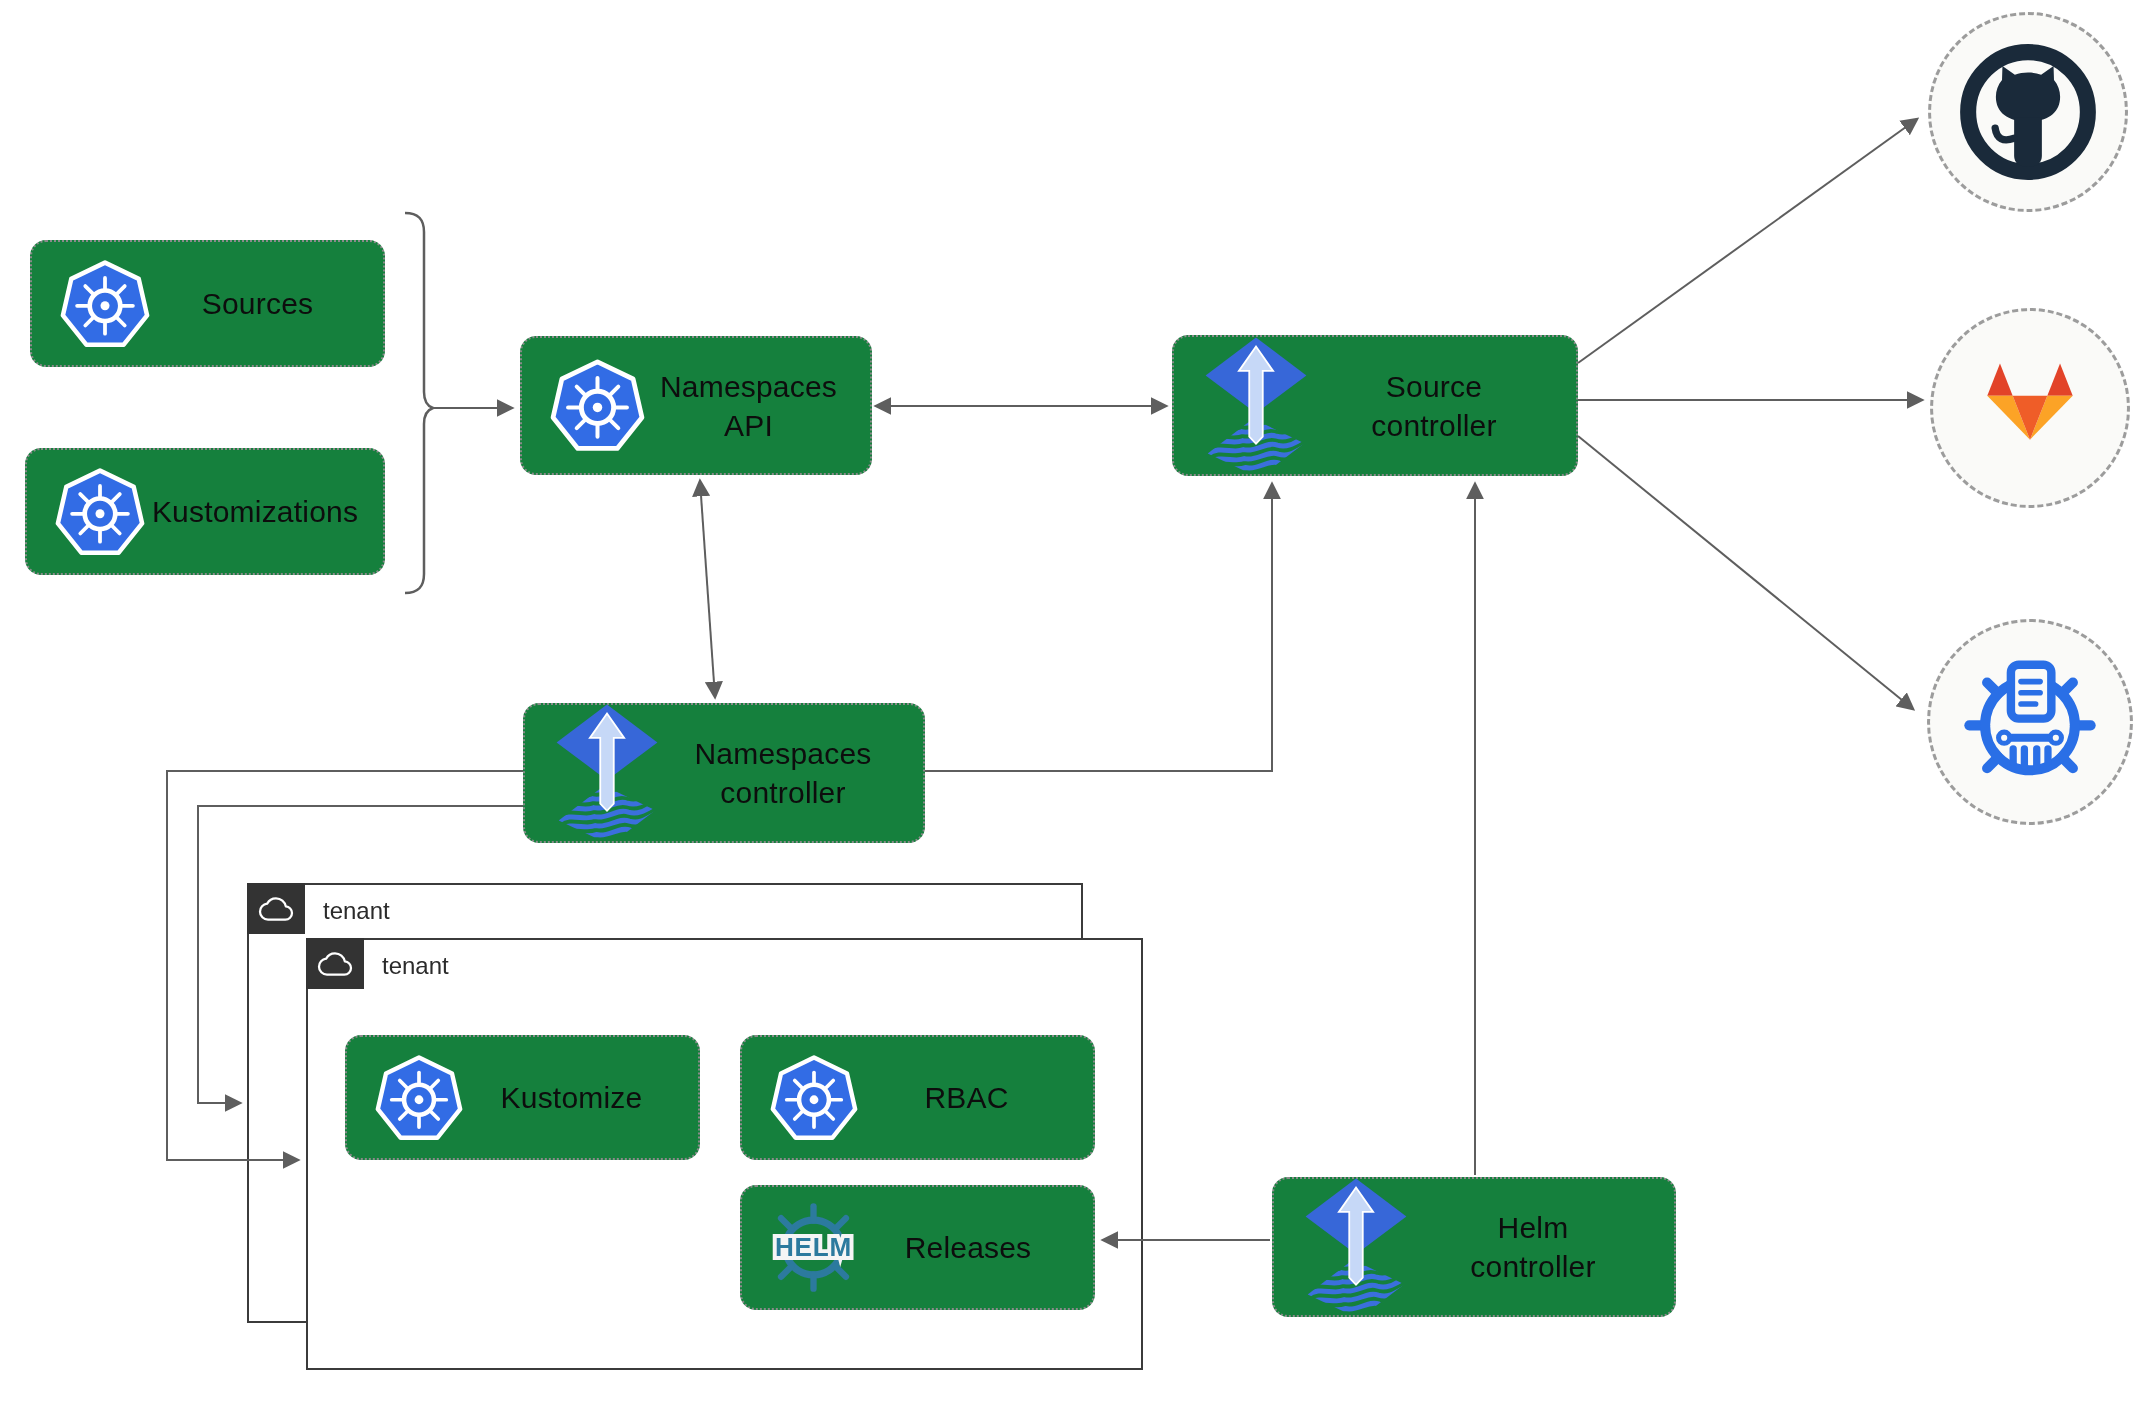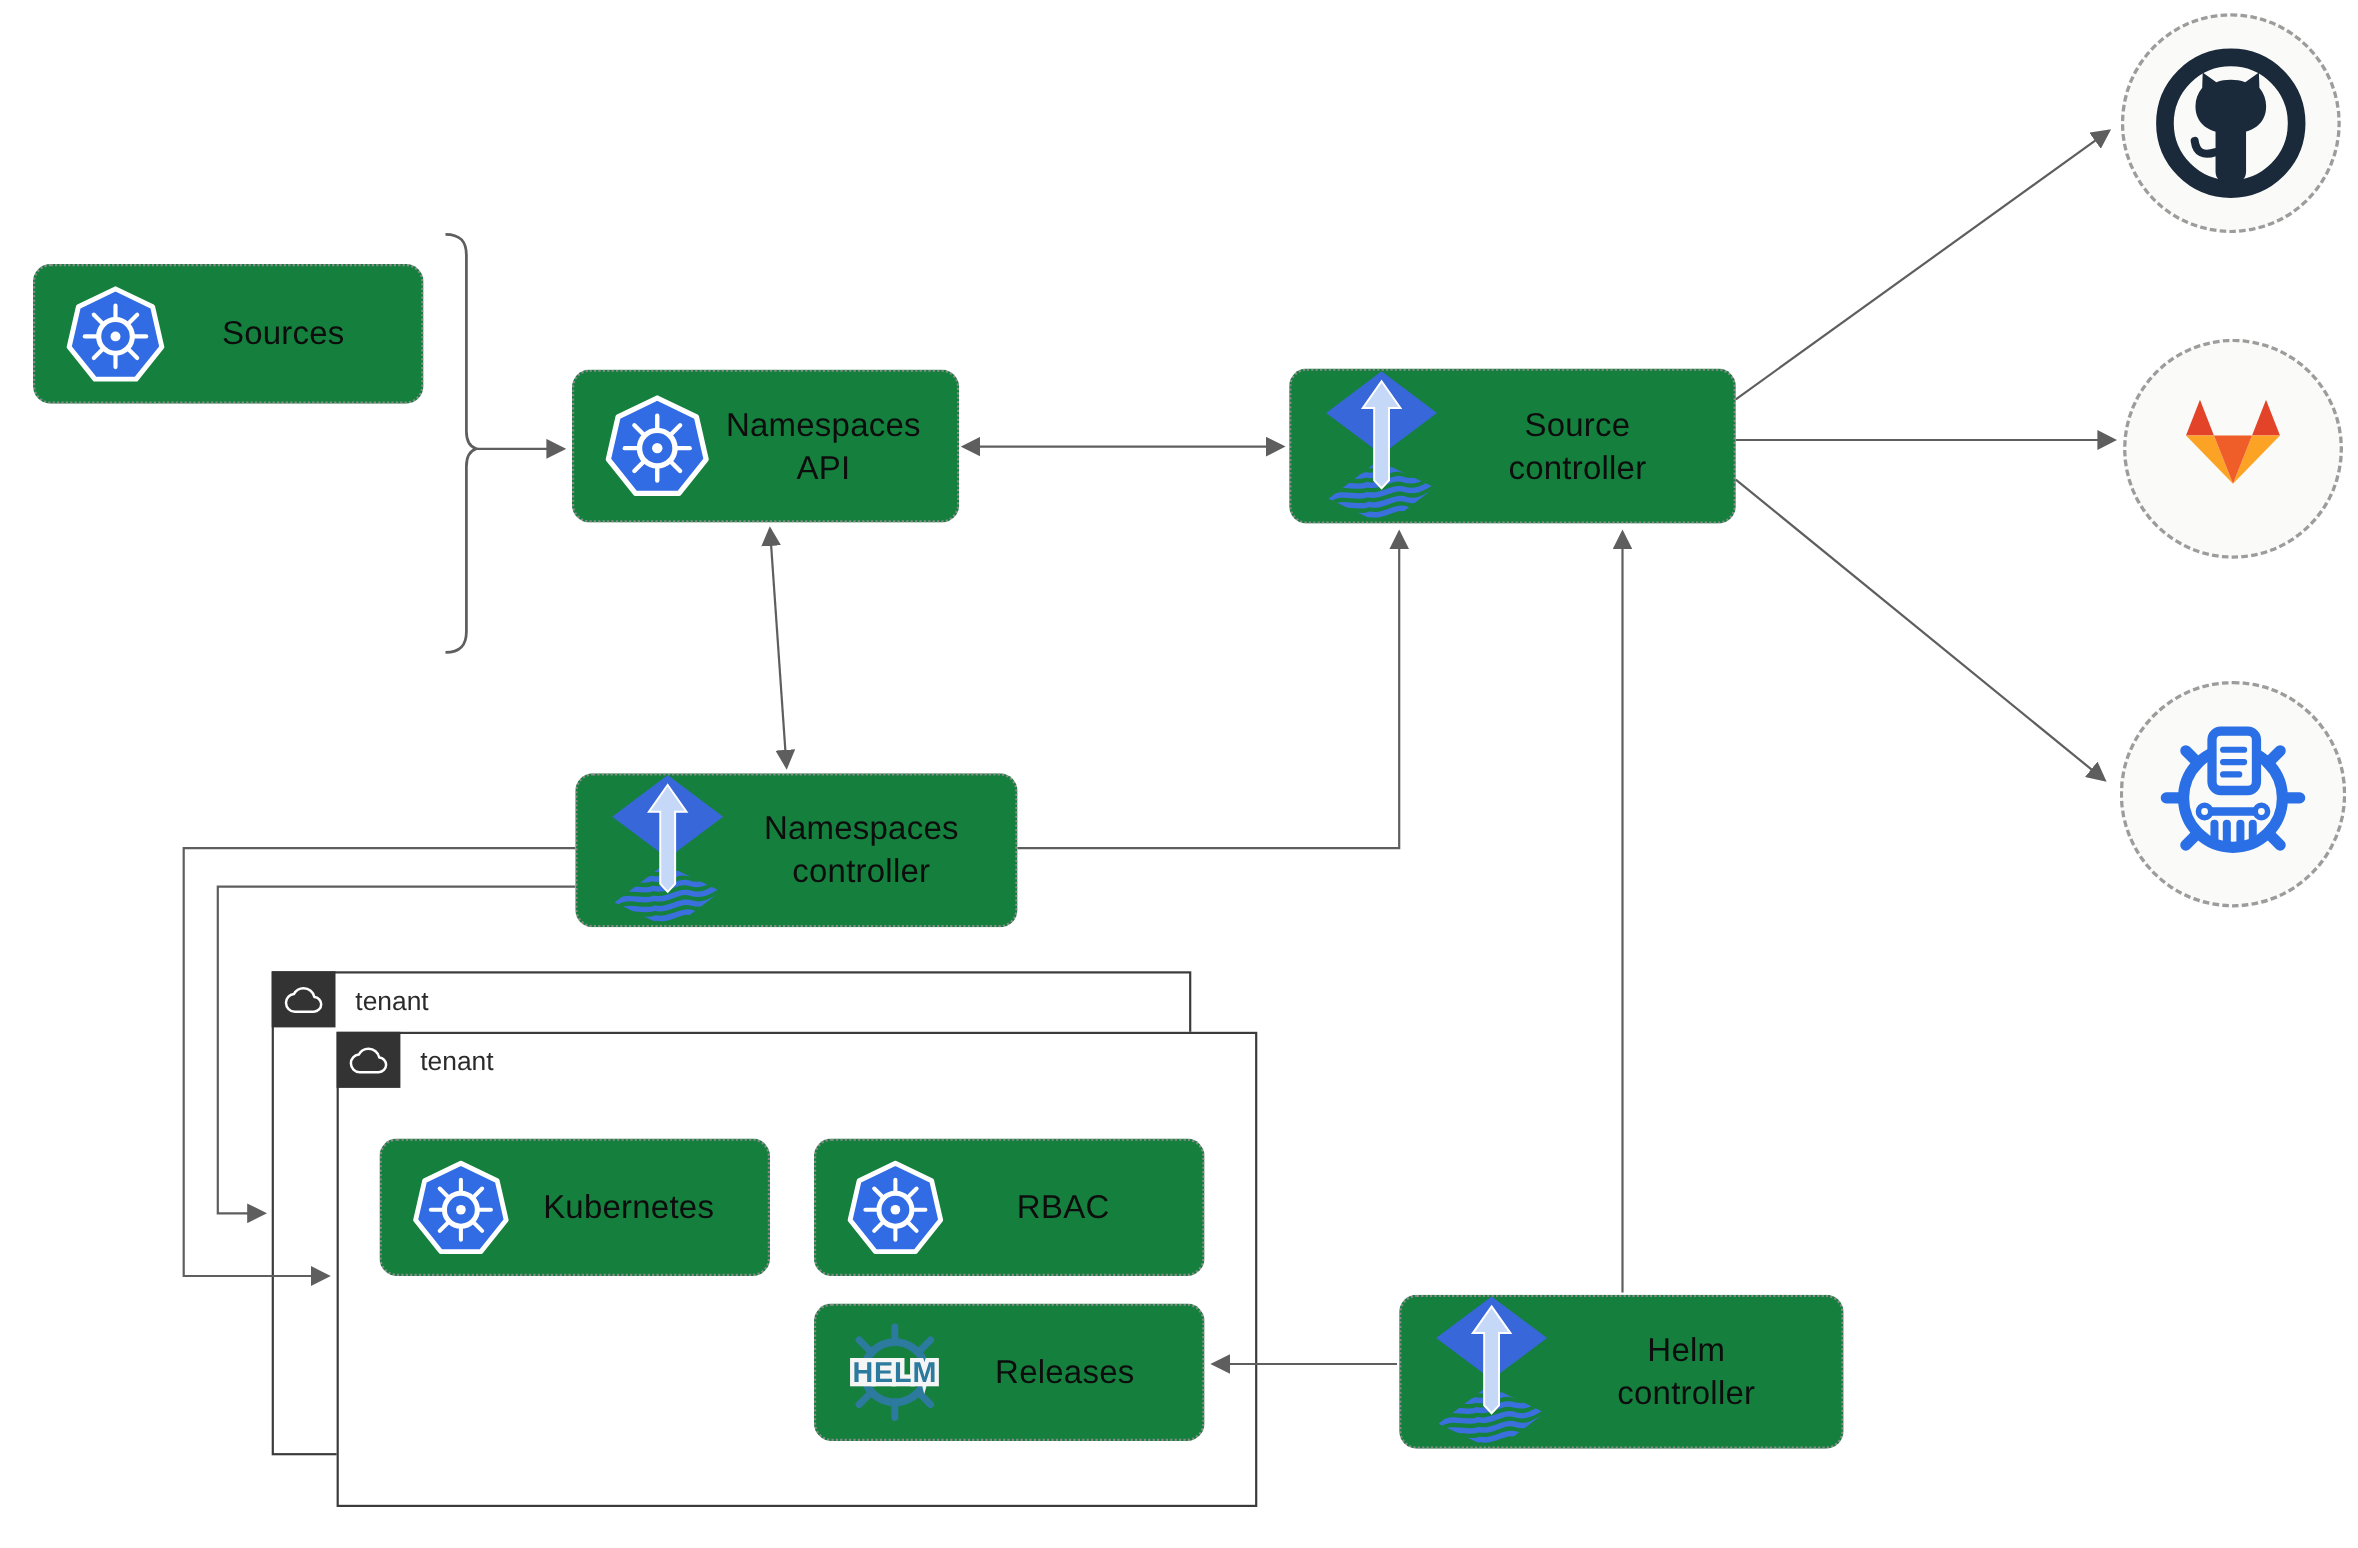--- a/index.html
+++ b/index.html
@@ -149,20 +149,26 @@
     <div class="tenant-label">tenant</div>
   </div>
 
   <div class="node" style="left:30px;top:240px;width:355px;height:127px;">
     <svg class="ic" width="90" height="90">
         <use href="#ic-k8s"></use>
       </svg>
     <div class="lbl">Sources</div>
   </div>
 
+  <div class="node" style="left:25px;top:448px;width:360px;height:127px;">
+    <svg class="ic" width="90" height="90">
+        <use href="#ic-k8s"></use>
+      </svg>
+    <div class="lbl">Kustomizations</div>
+  </div>
 
   <div class="node" style="left:520px;top:336px;width:352px;height:139px;">
     <svg class="ic" width="95" height="95">
         <use href="#ic-k8s"></use>
       </svg>
     <div class="lbl">Namespaces API</div>
   </div>
 
   <div class="node" style="left:1172px;top:335px;width:406px;height:141px;">
     <svg class="ic" width="108" height="144">
@@ -191,21 +197,21 @@
     <div class="lbl">
       <div>Helm</div>
       <div>controller</div>
     </div>
   </div>
 
   <div class="node" style="left:345px;top:1035px;width:355px;height:125px;">
     <svg class="ic" width="88" height="88">
         <use href="#ic-k8s"></use>
       </svg>
-    <div class="lbl">Kubernetes</div>
+    <div class="lbl">Kustomize</div>
   </div>
 
   <div class="node" style="left:740px;top:1035px;width:355px;height:125px;justify-content:flex-end;">
     <svg class="ic" width="88" height="88">
         <use href="#ic-k8s"></use>
       </svg>
     <div class="lbl">RBAC</div>
   </div>
 
 

